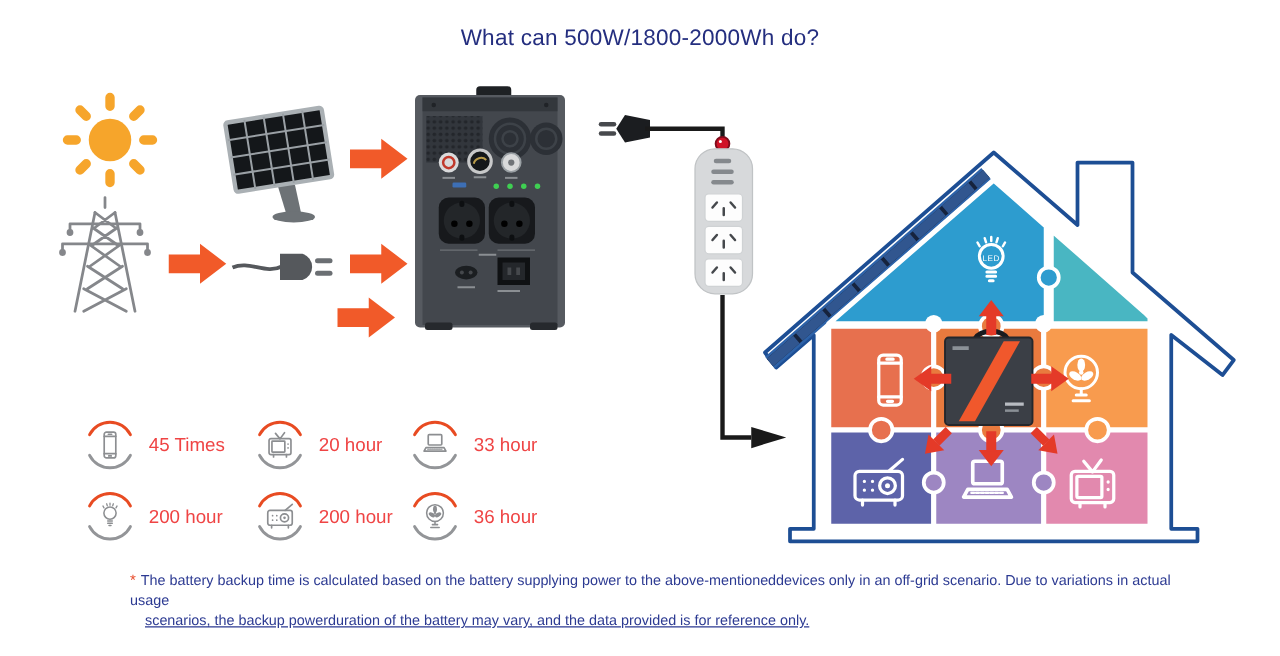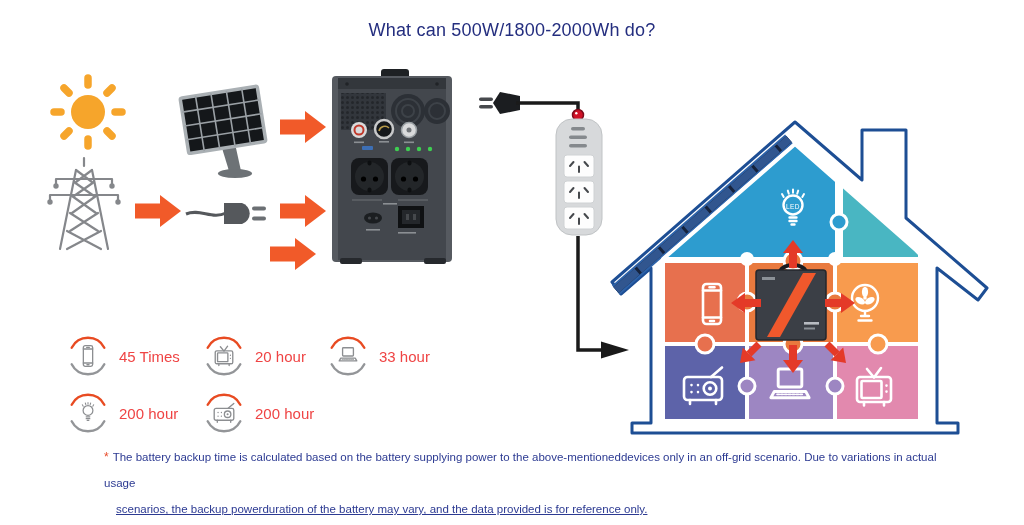--- a/index.html
+++ b/index.html
@@ -6,22 +6,22 @@
   .canvas{position:relative;width:1024px;height:525px;background:#fff;overflow:hidden;
           font-family:"Liberation Sans",sans-serif;}
   .title{position:absolute;top:20px;left:0;width:100%;text-align:center;
          font-size:18px;font-weight:500;color:#242e7f;letter-spacing:.2px;}
   .scene{position:absolute;inset:0;}
   .stats{position:absolute;left:66px;top:334px;display:grid;
          grid-template-columns:136px 124px 130px;row-gap:13px;}
   .stat{display:flex;align-items:center;gap:9px;}
   .stat svg{width:44px;height:44px;flex:0 0 auto;}
   .stat-label{font-size:15px;color:#ef4444;white-space:nowrap;}
-  .disclaimer{position:absolute;left:104px;top:444px;width:845px;
-              font-size:11.5px;line-height:26px;color:#2c3a92;}
+  .disclaimer{position:absolute;left:104px;top:456px;width:845px;
+              font-size:11.5px;line-height:16px;color:#2c3a92;}
   .disclaimer .mark{color:#e84b2a;margin-right:4px;font-size:12px;}
   .disclaimer .l2{padding-left:12px;text-decoration:underline;}
 </style>
 </head>
 <body>
 
 <div class="canvas">
 
   <div class="title">What can 500W/1800-2000Wh do?</div>
 
@@ -317,20 +317,28 @@
       <span class="stat-label">200 hour</span>
     </div>
     <div class="stat">
       <svg viewBox="0 0 48 48">
         <path d="M6.2,15 A20,20 0 0 1 41.8,15" fill="none" stroke="#e84b22" stroke-width="2.6" stroke-linecap="round"></path>
         <path d="M6.2,33 A20,20 0 0 0 41.8,33" fill="none" stroke="#939598" stroke-width="2.6" stroke-linecap="round"></path>
         <use href="#i-radio" x="10.5" y="10.5" width="27" height="27" color="#8c8e91"></use>
       </svg>
       <span class="stat-label">200 hour</span>
     </div>
+    <div class="stat">
+      <svg viewBox="0 0 48 48">
+        <path d="M6.2,15 A20,20 0 0 1 41.8,15" fill="none" stroke="#e84b22" stroke-width="2.6" stroke-linecap="round"></path>
+        <path d="M6.2,33 A20,20 0 0 0 41.8,33" fill="none" stroke="#939598" stroke-width="2.6" stroke-linecap="round"></path>
+        <use href="#i-fan" x="10.5" y="10.5" width="27" height="27" color="#8c8e91"></use>
+      </svg>
+      <span class="stat-label">36 hour</span>
+    </div>
   </div>
 
   <div class="disclaimer">
     <div><span class="mark">*</span><span>The battery backup time is calculated based on the battery supplying power to the above-mentioneddevices only in an off-grid scenario. Due to variations in actual usage</span></div>
     <div class="l2">scenarios, the backup powerduration of the battery may vary, and the data provided is for reference only.</div>
   </div>
 
 </div>
 
 </body></html>

